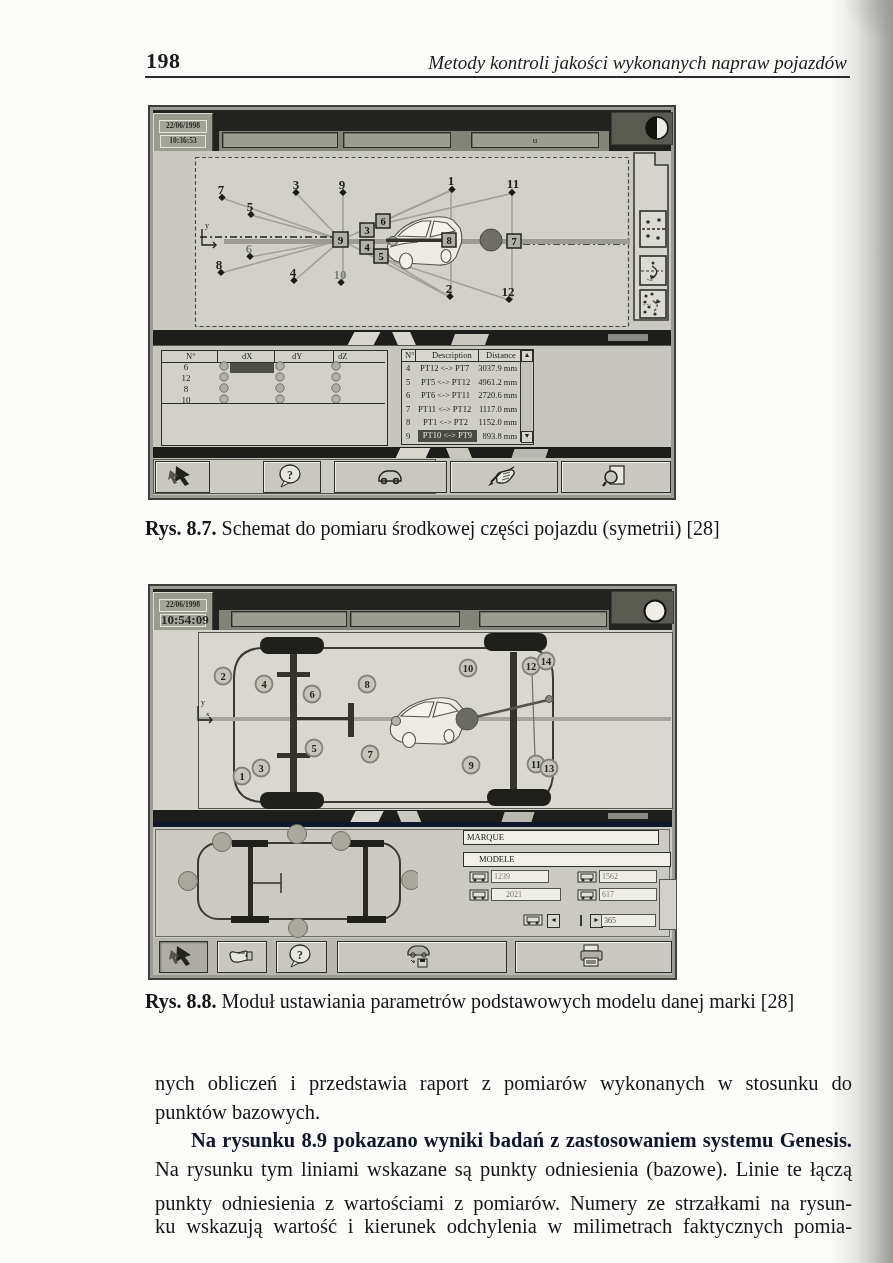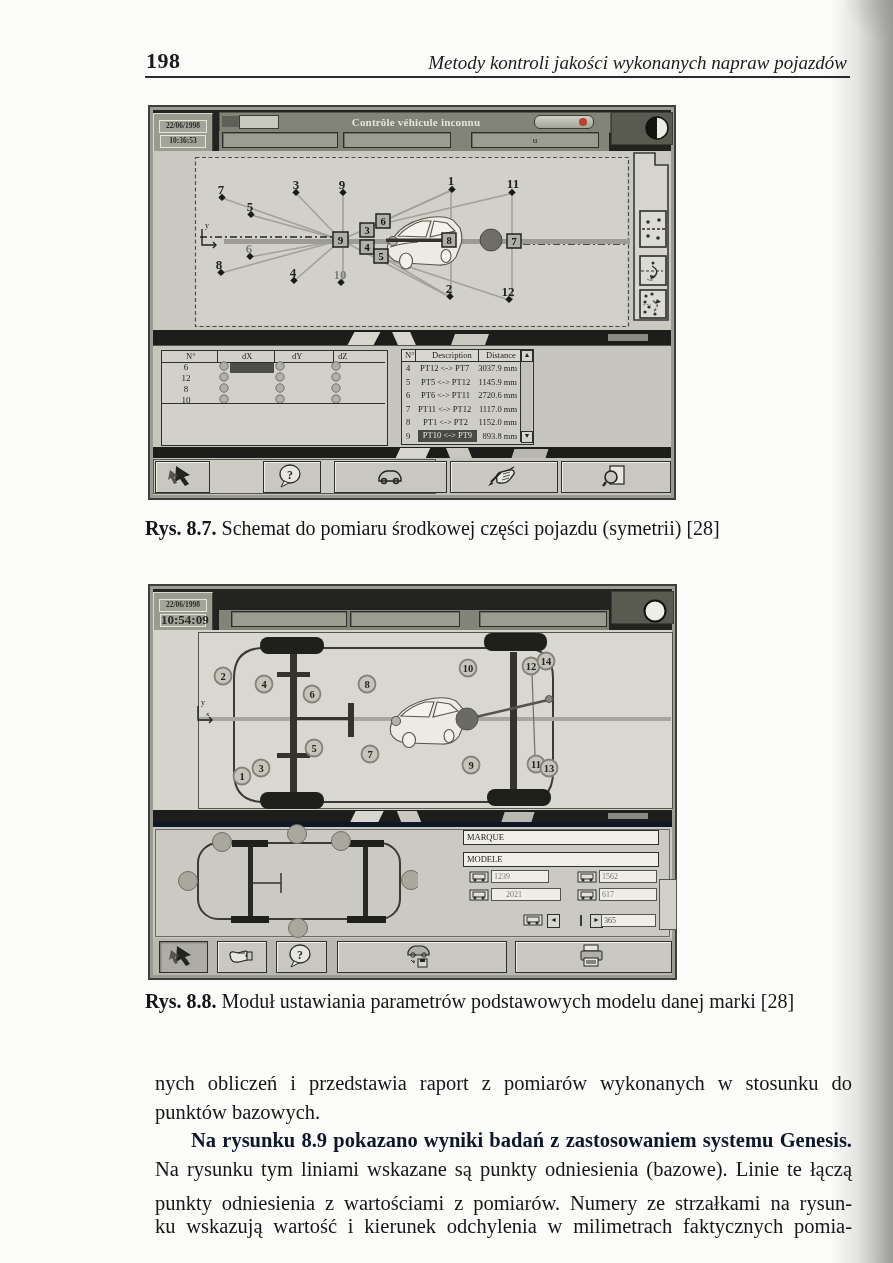--- a/index.html
+++ b/index.html
@@ -26,33 +26,20 @@
 
   <div class="abs" style="left:3px;top:3px;width:518px;height:41px;background:#23231f;"></div>
 
   <div class="abs" style="left:3px;top:6px;width:58px;height:39px;background:#999b8f;border-top:1px solid #d8d8d0;border-left:1px solid #d8d8d0;border-right:1px solid #44443f;border-bottom:1px solid #44443f;">
 
     <div class="abs" style="left:5px;top:6px;width:46px;height:11px;background:#a3a599;border:1px solid #e4e4dc;color:#1e1e1c;font-size:7.5px;font-weight:bold;text-align:center;line-height:10px;color:#2a2a26;">22/06/1998</div>
 
     <div class="abs" style="left:6px;top:21px;width:44px;height:11px;background:#a3a599;border:1px solid #e4e4dc;color:#1e1e1c;font-size:7.5px;font-weight:bold;text-align:center;line-height:10px;color:#2a2a26;">10:36:53</div>
   </div>
 
-  <div class="abs" style="left:69px;top:5px;width:390px;height:19px;background:#82847a;border:1px solid #55564e;">
-
-    <div class="abs" style="left:2px;top:3px;width:18px;height:11px;background:#5f6158;"></div>
-
-    <div class="abs" style="left:19px;top:2px;width:38px;height:12px;background:#c7c9bd;border:1px solid #3c3c38;"></div>
-
-    <div class="abs" style="left:86px;top:3px;width:220px;text-align:center;color:#e4e4da;font-size:11px;font-weight:bold;letter-spacing:.2px;">Contrôle véhicule inconnu</div>
-
-    <div class="abs" style="left:314px;top:2px;width:58px;height:12px;background:linear-gradient(#d0d2c6,#a2a498);border:1px solid #3c3c38;border-radius:6px;">
-
-      <div class="abs" style="left:44px;top:2px;width:8px;height:8px;border-radius:50%;background:#b8412f;"></div>
-    </div>
-  </div>
 
   <div class="abs" style="left:69px;top:24px;width:390px;height:20px;background:#82847a;">
 
     <div class="abs" style="left:3px;top:1px;width:114px;height:14px;background:#9b9d91;border:1px solid #2e2e2a;box-shadow:inset 1px 1px 0 #6f7167;"></div>
 
     <div class="abs" style="left:124px;top:1px;width:106px;height:14px;background:#9b9d91;border:1px solid #2e2e2a;box-shadow:inset 1px 1px 0 #6f7167;"></div>
 
     <div class="abs" style="left:252px;top:1px;width:126px;height:14px;background:#9b9d91;border:1px solid #2e2e2a;box-shadow:inset 1px 1px 0 #6f7167;color:#23231f;font-size:9px;text-align:center;line-height:14px;">u</div>
   </div>
 
@@ -283,21 +270,21 @@
 
       <div class="abs" style="left:0;top:12px;width:118px;">
         <div style="height:13.5px;position:relative;">
             <span class="abs" style="left:4px;top:1px;">4</span>
             <span class="abs" style="left:18px;top:1px;">PT12 &lt;-&gt; PT7</span>
             <span class="abs" style="right:3px;top:1px;">3037.9 mm</span>
           </div>
         <div style="height:13.5px;position:relative;">
             <span class="abs" style="left:4px;top:1px;">5</span>
             <span class="abs" style="left:19px;top:1px;">PT5 &lt;-&gt; PT12</span>
-            <span class="abs" style="right:3px;top:1px;">1145.9 mm</span>
+            <span class="abs" style="right:3px;top:1px;">4961.2 mm</span>
           </div>
         <div style="height:13.5px;position:relative;">
             <span class="abs" style="left:4px;top:1px;">6</span>
             <span class="abs" style="left:19px;top:1px;">PT6 &lt;-&gt; PT11</span>
             <span class="abs" style="right:3px;top:1px;">2720.6 mm</span>
           </div>
         <div style="height:13.5px;position:relative;">
             <span class="abs" style="left:4px;top:1px;">7</span>
             <span class="abs" style="left:16px;top:1px;">PT11 &lt;-&gt; PT12</span>
             <span class="abs" style="right:3px;top:1px;">1117.0 mm</span>
@@ -569,21 +556,21 @@
 
       <circle cx="10" cy="49" r="9.5" fill="#a9a89e" stroke="#6e6d65"></circle>
 
       <circle cx="233" cy="48" r="9.5" fill="#a9a89e" stroke="#6e6d65"></circle>
 
       <circle cx="120" cy="96" r="9.5" fill="#a9a89e" stroke="#6e6d65"></circle>
     </svg>
 
     <div class="abs" style="left:310px;top:3px;width:191px;height:13px;background:#f0efe8;border:1px solid #2e2e2a;font-size:8.5px;color:#23231f;line-height:13px;padding-left:3px;">MARQUE</div>
 
-    <div class="abs" style="left:310px;top:25px;width:191px;height:13px;background:#f0efe8;border:1px solid #2e2e2a;font-size:8.5px;color:#23231f;line-height:13px;padding-left:3px;">MODELE</div>
+    <div class="abs" style="left:310px;top:25px;width:191px;height:13px;background:#f0efe8;border:1px solid #2e2e2a;font-size:8.5px;color:#23231f;line-height:13px;padding-left:15px;">MODELE</div>
 
     <svg class="abs" style="left:316px;top:44px;" width="20" height="12">
         <rect x="1" y="1" width="18" height="10" fill="#e2e1d9" stroke="#2e2e2a"></rect>
         <rect x="4" y="3" width="12" height="5" fill="none" stroke="#2e2e2a"></rect>
         <circle cx="6" cy="9" r="1.5" fill="#2e2e2a"></circle>
         <circle cx="14" cy="9" r="1.5" fill="#2e2e2a"></circle>
       </svg>
 
     <div class="abs" style="left:338px;top:43px;width:54px;height:11px;background:#eeede6;border:1px solid #55554f;font-size:8px;color:#7c7b73;line-height:11px;padding-left:2px;">1239</div>
 

